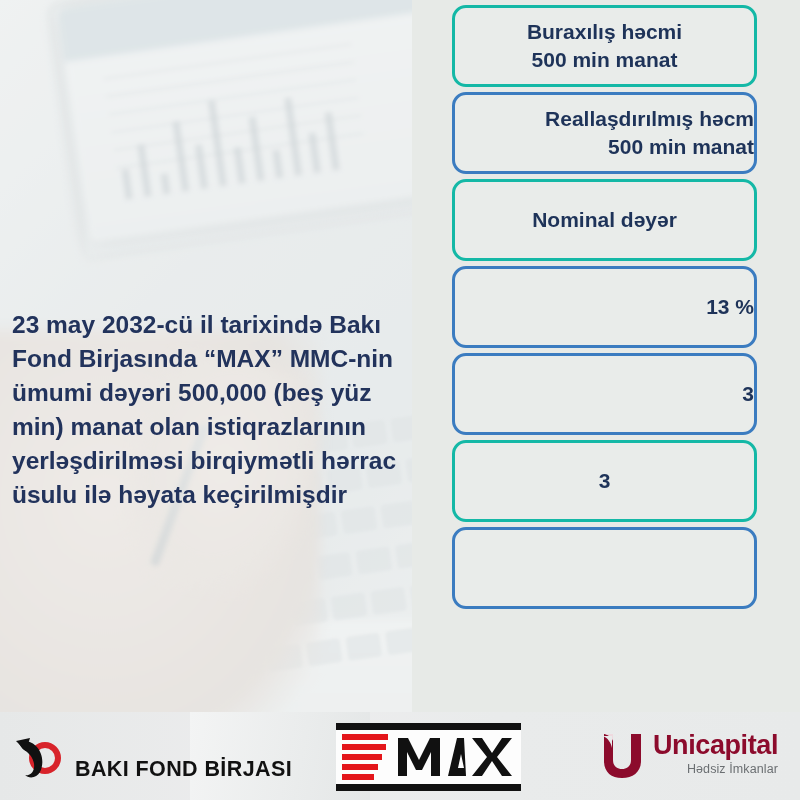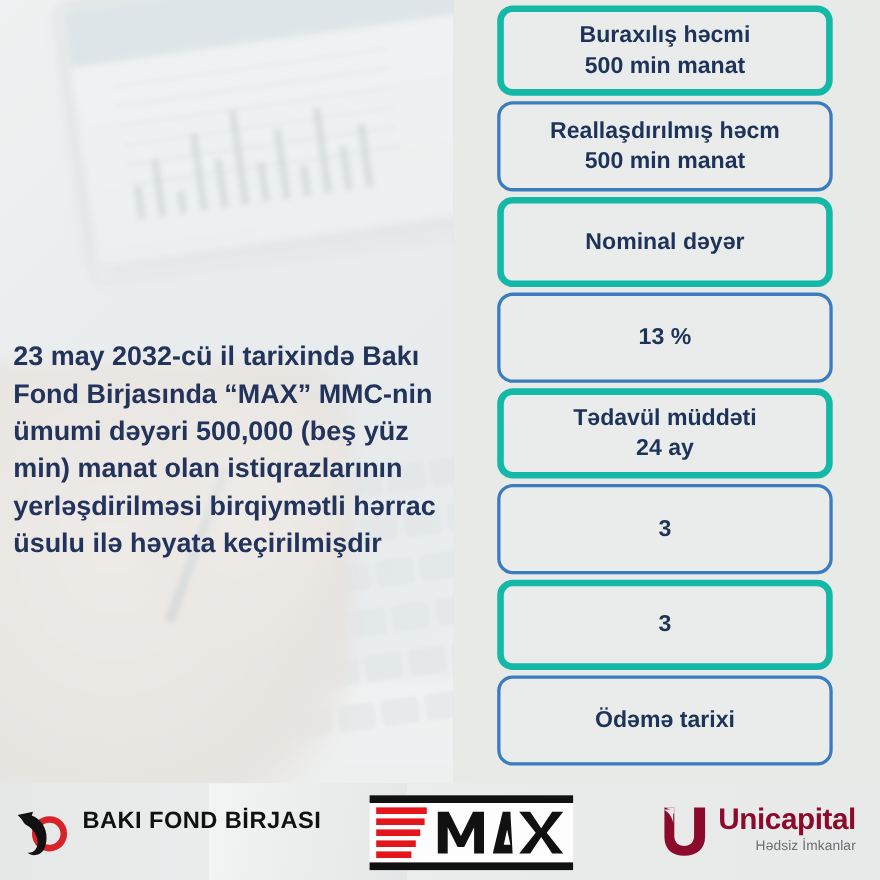--- a/index.html
+++ b/index.html
@@ -93,35 +93,35 @@
     margin-bottom:5px;
     border-radius:14px;
     background:#e9ecea;
     display:flex;flex-direction:column;align-items:center;justify-content:center;
     color:#1e3359;
     font-weight:bold;
     line-height:28px;
   }
   .card .c-label{font-size:21px;}
   .card .c-value{font-size:21px;}
-  .card.green{border:6px solid #14b8a6;}
-  .card.blue{border:3px solid #3b7cc0;}
+  .card.green{border:3px solid #14b8a6;}
+  .card.blue{border:3px solid #3b7cc0;align-items:flex-end;}
 
   
   .footer{
     position:absolute;left:0;top:712px;width:800px;height:88px;
     background:linear-gradient(90deg,#e6e8e8 0%,#ededee 38%,#e9ebeb 62%,#e8eaea 100%);
   }
   .footer::before{
     content:"";position:absolute;left:190px;top:0;width:180px;height:88px;
     background:linear-gradient(100deg,#f4f5f5,#e3e6e6);opacity:.9;
   }
 
   
-  .logo-bfb{position:absolute;left:14px;top:22px;display:flex;align-items:flex-start;gap:9px;}
+  .logo-bfb{position:absolute;left:14px;top:22px;display:flex;align-items:flex-end;gap:9px;}
   .bfb-mark{position:relative;width:52px;height:48px;}
   .bfb-text{
     color:#111;font-weight:bold;font-size:21.5px;letter-spacing:.4px;white-space:nowrap;
   }
 
   
   .logo-max{
     position:absolute;left:336px;top:11px;width:185px;height:68px;
     background:#fdfdfd;display:flex;align-items:center;
     border-top:7px solid #111;border-bottom:7px solid #111;
@@ -232,32 +232,27 @@
       <div class="card blue">
         <div class="c-label">Reallaşdırılmış həcm</div>
         <div class="c-value">500 min manat</div>
       </div>
       <div class="card green">
         <div class="c-label">Nominal dəyər</div>
       </div>
       <div class="card blue">
         <div class="c-value">13 %</div>
       </div>
-      <div class="card green">
-        <div class="c-label">Tədavül müddəti</div>
-        <div class="c-value">24 ay</div>
-      </div>
       <div class="card blue">
         <div class="c-value">3</div>
       </div>
       <div class="card green">
         <div class="c-value">3</div>
       </div>
       <div class="card blue">
-        <div class="c-label">Ödəmə tarixi</div>
       </div>
     </div>
 
   <div class="footer">
 
     <div class="logo-bfb">
       <div class="bfb-mark">
         <svg width="52" height="48" viewBox="0 0 52 48">
           <path d="M31 8 A15 15 0 1 0 31 40 A15 15 0 1 0 31 8 Z M31 14 A9 9 0 1 1 31 34 A9 9 0 1 1 31 14 Z" fill="#d8232a"></path>
           <path d="M4 8 C4 8 14 4 22 12 C29 19 30 30 26 38 C23 44 15 45 11 41 C14 42 19 40 20 34

